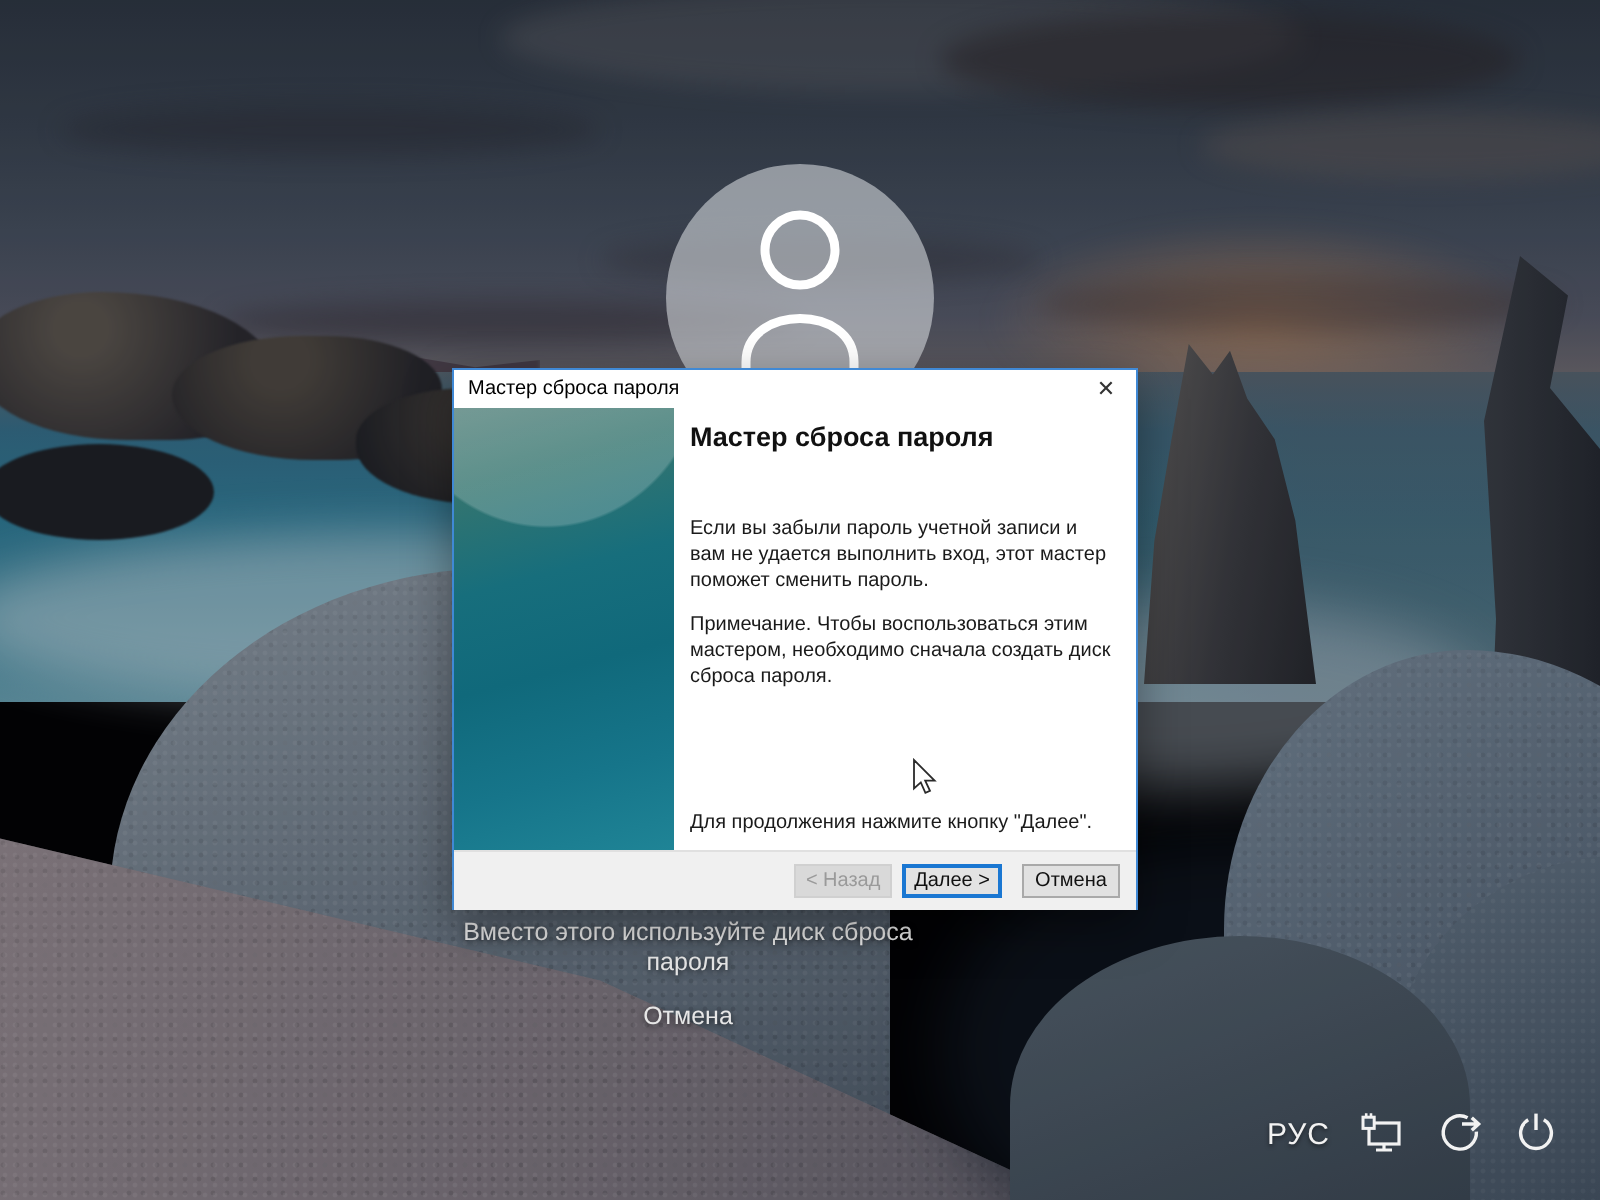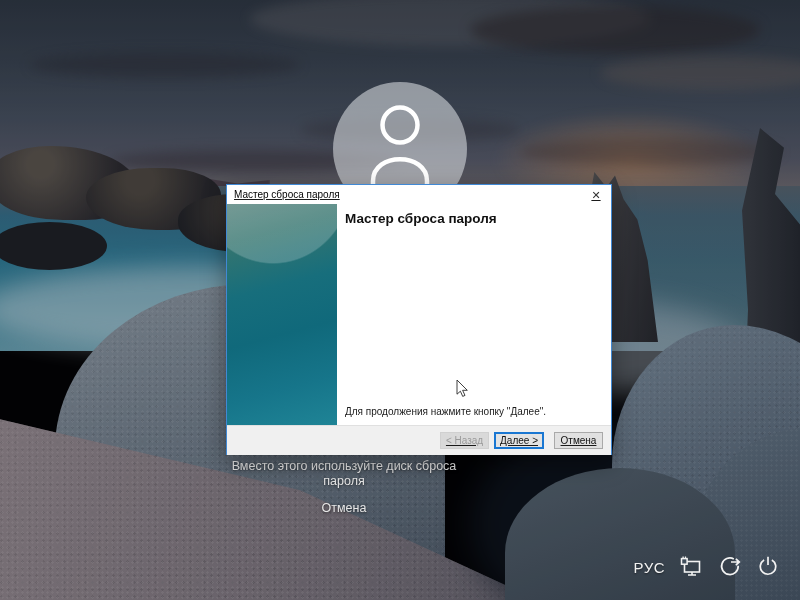--- a/index.html
+++ b/index.html
@@ -84,23 +84,23 @@
   .links{position:absolute;left:0;top:459px;width:688px;text-align:center;z-index:3;
     color:#e6e6e6;font-size:12.5px;line-height:15px;text-shadow:0 1px 3px rgba(0,0,0,.6);}
   .alt-link{display:inline-block;max-width:260px;cursor:pointer;}
   .cancel-link{margin-top:12px;cursor:pointer;}
   .tray{position:absolute;right:20px;bottom:21px;display:flex;align-items:center;gap:14px;z-index:3;
     color:#f2f2f2;}
   .lang{font-size:15px;letter-spacing:.5px;text-shadow:0 1px 2px rgba(0,0,0,.5);cursor:pointer;}
   .tray svg{display:block;cursor:pointer;}
 
   
-  .dialog{position:absolute;left:226px;top:184px;width:386px;height:271px;z-index:5;
+  .dialog{position:absolute;left:226px;top:184px;width:343px;height:271px;z-index:5;
     background:#701a75;border:1px solid #4089d5;box-shadow:0 8px 22px rgba(0,0,0,.38);
-    font-size:10px;color:#1a1a1a;text-decoration:underline;}
+    font-size:10px;color:#1a1a1a;}
   .titlebar{height:19px;display:flex;align-items:center;padding:0 7px;background:#fff;}
   .title-text{flex:1;font-size:10px;color:#000;}
   .close-btn{width:16px;text-align:center;font-size:11px;color:#333;cursor:pointer;line-height:16px;}
   .dlg-body{position:relative;height:221px;background:#fff;}
   .watermark{position:absolute;left:0;top:0;width:110px;height:221px;
     background-image:
       radial-gradient(ellipse 130% 70% at 42% -12%,rgba(255,255,255,.20) 0 55%,rgba(255,255,255,0) 56%),
       linear-gradient(165deg,#52807a 0%,#35756f 16%,#176e7c 38%,#10697b 58%,#16758a 80%,#1f8496 100%);}
   .content{position:absolute;left:118px;top:0;right:10px;bottom:0;}
   .dlg-heading{margin:7px 0 0;font-size:13.5px;font-weight:bold;color:#111;}
@@ -184,20 +184,22 @@
 
   <div class="dialog">
     <div class="titlebar">
       <span class="title-text">Мастер сброса пароля</span>
       <span class="close-btn">✕</span>
     </div>
     <div class="dlg-body">
       <div class="watermark"></div>
       <div class="content">
         <h1 class="dlg-heading">Мастер сброса пароля</h1>
+        <p class="dlg-para p1">Если вы забыли пароль учетной записи и вам не удается выполнить вход, этот мастер поможет сменить пароль.</p>
+        <p class="dlg-para p2">Примечание. Чтобы воспользоваться этим мастером, необходимо сначала создать диск сброса пароля.</p>
         <p class="dlg-para hint">Для продолжения нажмите кнопку "Далее".</p>
       </div>
     </div>
     <div class="dlg-footer">
       <div class="btn btn-back">&lt; Назад</div>
       <div class="btn btn-next">Далее &gt;</div>
       <div class="btn btn-cancel">Отмена</div>
     </div>
   </div>
 

